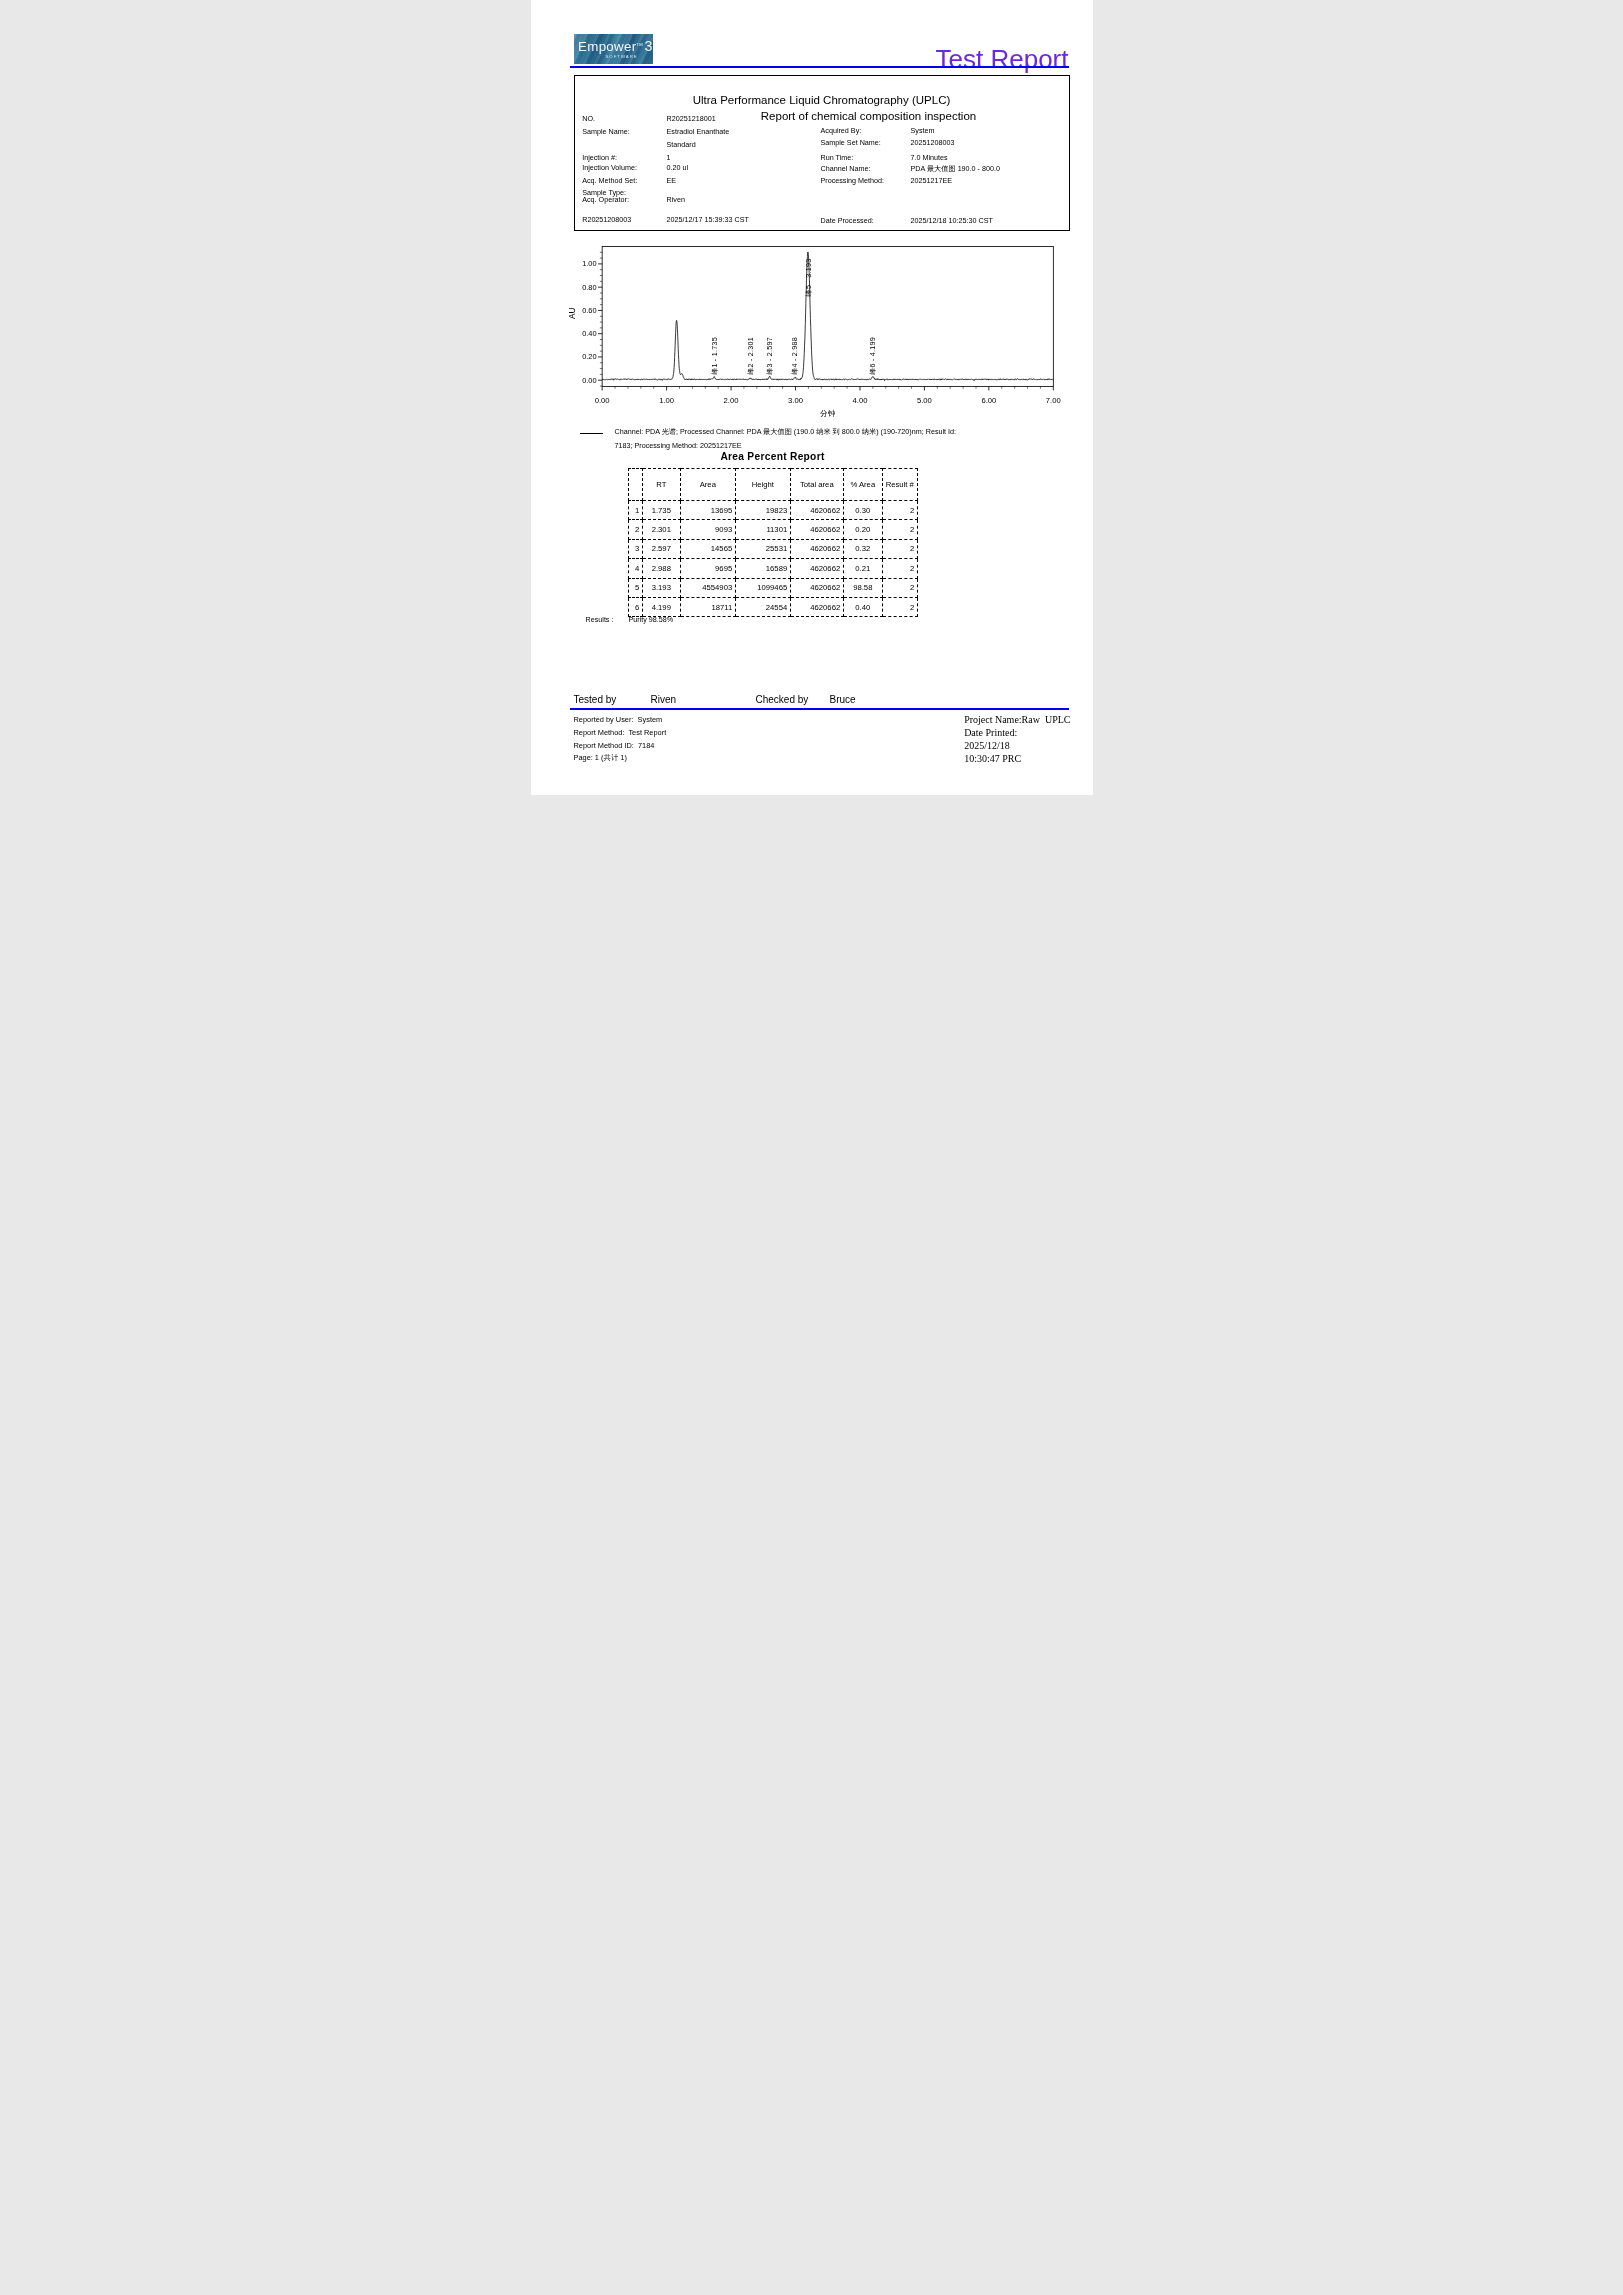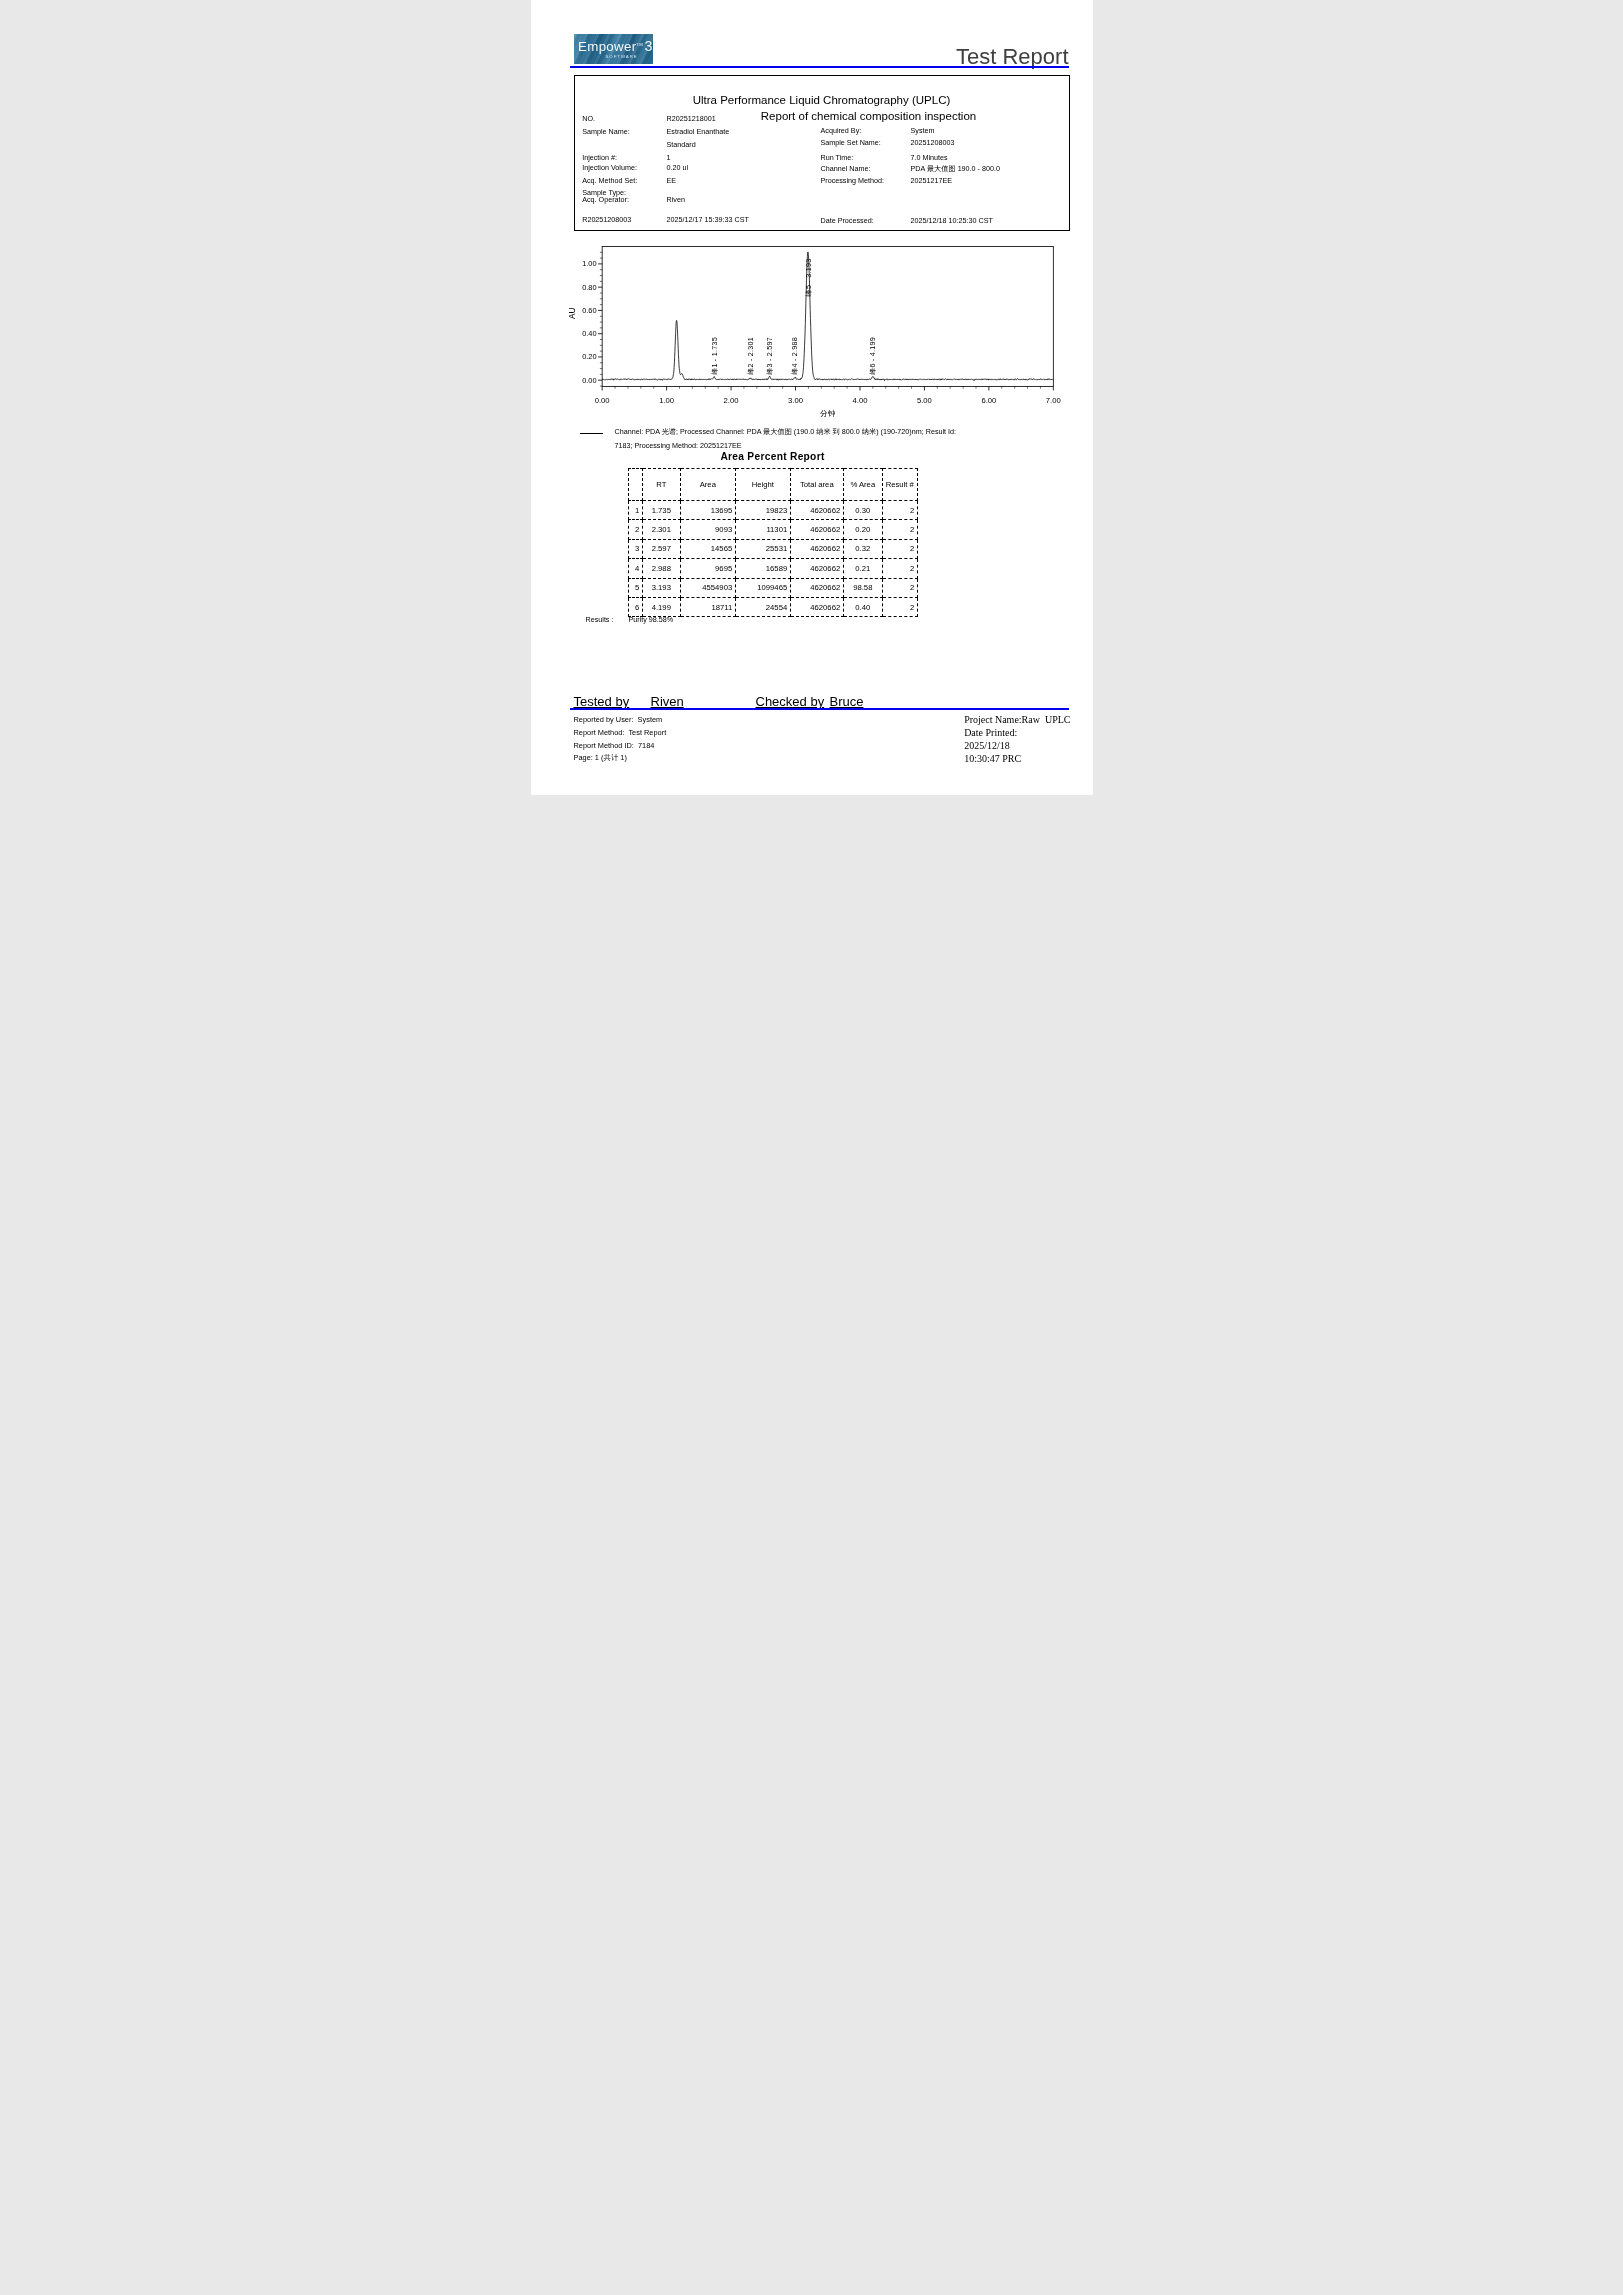--- a/index.html
+++ b/index.html
@@ -8,21 +8,21 @@
 
   
   .logo{position:absolute;left:43px;top:34px;width:79px;height:30px;overflow:hidden;
         background:linear-gradient(108deg,#4e8fb2 0%,#2f7197 16%,#1e5e84 34%,#3c80a5 52%,#215f86 68%,#2f7295 84%,#1a577d 100%);}
   .logo::before{content:"";position:absolute;inset:0;
         background:repeating-linear-gradient(115deg,rgba(255,255,255,.10) 0 2.6px,rgba(0,0,0,.05) 2.6px 6.6px,rgba(255,255,255,.04) 6.6px 10.2px);}
   .logo-line1{position:absolute;left:4.6px;top:3.6px;font-size:13.3px;color:#f2f7fa;letter-spacing:0.3px;white-space:nowrap;}
   .logo-line1 sup{font-size:4.1px;vertical-align:super;}
   .logo-ver{font-size:14.3px;margin-left:1.5px;}
   .logo-sub{position:absolute;left:32px;top:20.4px;font-size:4.3px;letter-spacing:1px;color:#d7e6ef;}
-  .report-title{position:absolute;top:46px;right:24px;font-size:22px;color:#404040;line-height:1;margin-left:6px;}
+  .report-title{position:absolute;top:46px;right:24px;font-size:26px;color:#6d28d9;line-height:1;margin-left:6px;}
   .rule{position:absolute;left:39px;width:499px;height:1.5px;background:#0000ee;}
   .rule-top{top:66px;}
   .rule-bottom{top:708px;}
 
   
   .title-box{position:absolute;left:43px;top:75px;width:494px;height:154px;border:1.3px solid #000;}
   .box-t{position:absolute;left:0;width:100%;text-align:center;font-size:11.5px;white-space:nowrap;margin-top:15px;}
   .box-t1{top:3.1px;}
   .box-t2{top:19.4px;padding-left:47px;}
   .info-row{position:absolute;left:0;width:100%;height:10.2px;}
@@ -41,21 +41,21 @@
   .apr th,.apr td{border:0.9px dashed #000;font-size:7.7px;font-weight:normal;padding:0 2.6px;overflow:hidden;}
   .apr th{height:31px;text-align:center;line-height:1.25;}
   .apr td{height:18.4px;}
   .apr .num{text-align:right;}
   .apr .ctr{text-align:center;}
   .results-label,.results-value{position:absolute;top:615px;font-size:7.2px;white-space:pre;}
   .results-label{left:55px;}
   .results-value{left:98px;}
 
   
-  .sig{position:absolute;top:694px;font-size:13px;white-space:pre;text-decoration:underline;}
+  .sig{position:absolute;top:694px;font-size:10px;white-space:pre;}
   .footer-left{position:absolute;left:43px;top:714px;font-size:7.4px;line-height:12.8px;}
   .footer-right{position:absolute;right:22px;top:713px;font-size:10px;line-height:13px;text-align:left;font-family:Liberation Serif, serif;}
   .footer-left div,.footer-right div{white-space:pre;}
 </style>
 </head>
 <body>
 
 <div class="page">
 
   <div class="logo">

